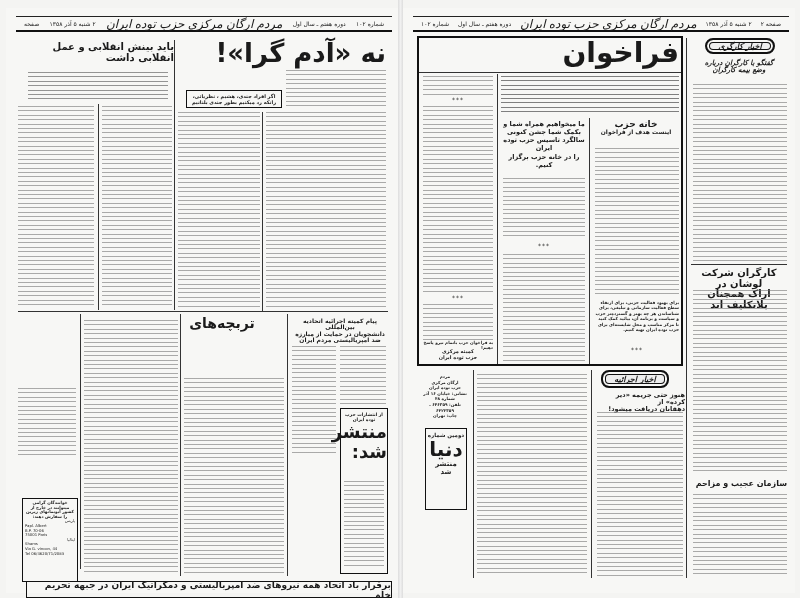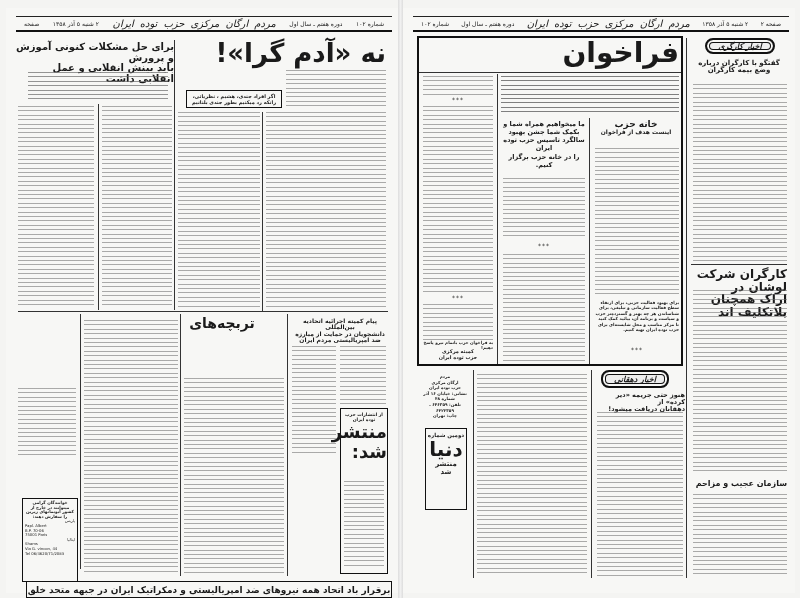--- a/index.html
+++ b/index.html
@@ -5,21 +5,21 @@
   * { box-sizing: border-box; margin: 0; padding: 0; }
   html, body { width: 800px; height: 598px; background: #f4f4f2; overflow: hidden; }
   body { font-family: "DejaVu Sans", sans-serif; color: #1a1a1a; position: relative; }
 
   .page { position: absolute; top: 8px; height: 585px; background: #f7f7f5; }
   .page.left { left: 6px; width: 392px; }
   .page.right { left: 403px; width: 392px; }
   .gutter { position: absolute; left: 398px; top: 0; width: 5px; height: 598px; background: linear-gradient(to right, #ddd, #f0f0f0, #ddd); }
 
   .masthead { position: absolute; top: 8px; left: 10px; right: 6px; height: 16px; border-top: 1px solid #222; border-bottom: 2px solid #111; display: flex; align-items: center; justify-content: space-between; font-size: 6px; direction: rtl; padding: 0 8px; }
-  .masthead .mast-title { font-style: italic; font-family: Liberation Mono, monospace; font-size: 10px; }
+  .masthead .mast-title { font-style: italic; font-family: Liberation Sans, sans-serif; font-size: 12px; }
 
   .headline { font-family: "DejaVu Sans", sans-serif; font-weight: bold; direction: rtl; text-align: right; line-height: 1.05; }
   .sub { font-weight: bold; direction: rtl; text-align: right; }
   .lines { position: absolute; background: repeating-linear-gradient(to bottom, #6a6a6a 0 1px, transparent 1px 4.4px); opacity: 0.55; }
 
   .vrule { position: absolute; width: 1px; background: #333; }
   .hrule { position: absolute; height: 1px; background: #333; }
   .box { position: absolute; border: 1.5px solid #111; }
 
   .abs { position: absolute; }
@@ -47,21 +47,20 @@
   <div class="headline abs" style="right:12px; top:32px; width:220px; font-size:22px;">
     <div style="font-size:26px; text-align:right; padding-right:0;">نه «آدم گرا»!</div>
   </div>
   <div class="box" style="left:180px; top:82px; width:96px; height:18px; display:flex; flex-direction:column; align-items:center; justify-content:center; font-size:5px; direction:rtl; font-weight:bold;">
     <div>اگر افراد جندی، هشیم ، نظریاتی،</div>
     <div>رانکه رد میکنیم بطور جندی بلنانیم</div>
   </div>
   <div class="lines" style="left:280px; top:62px; width:100px; height:40px;"></div>
 
   <div class="headline abs" style="left:10px; top:34px; width:158px; font-size:10px;">
-    <div>برای حل مشکلات کنونی آموزش و پرورش</div>
     <div>باید بینش انقلابی و عمل انقلابی داشت</div>
   </div>
   <div class="lines" style="left:22px; top:64px; width:140px; height:28px; opacity:0.7;"></div>
 
   <div class="vrule" style="left:168px; top:32px; height:270px;"></div>
   <div class="vrule" style="left:92px; top:96px; height:206px;"></div>
   <div class="vrule" style="left:256px; top:104px; height:200px;"></div>
 
   <div class="lines" style="left:12px; top:98px; width:76px; height:200px;"></div>
   <div class="lines" style="left:96px; top:98px; width:70px; height:200px;"></div>
@@ -101,21 +100,21 @@
   <div class="lines" style="left:286px; top:338px; width:44px; height:110px;"></div>
   <div class="lines" style="left:334px; top:338px; width:46px; height:60px;"></div>
 
   <div class="box" style="left:334px; top:400px; width:48px; height:166px; padding-top:3px;">
     <div style="direction:rtl; text-align:center; font-size:4.5px; font-weight:bold;">از انتشارات حزب توده ایران</div>
     <div style="direction:rtl; text-align:center; font-size:18px; font-weight:bold; line-height:1.1;">منتشر</div>
     <div style="direction:rtl; text-align:center; font-size:18px; font-weight:bold; line-height:1.1;margin-left:12px;">شد:</div>
     <div class="lines" style="left:3px; top:72px; width:40px; height:88px; position:absolute;"></div>
   </div>
 
-  <div class="banner">برقرار باد اتحاد همه نیروهای ضد امپریالیستی و دمکراتیک ایران در جبهه متحد خلق</div>
+  <div class="banner">برقرار باد اتحاد همه نیروهای ضد امپریالیستی و دمکراتیک ایران در جبهه تحریم خلق</div>
 </div>
 
 <div class="page right">
 
   <div class="masthead">
     <span>صفحه ۲</span>
     <span>۲ شنبه ۵ آذر ۱۳۵۸</span>
     <span class="mast-title">مردم ارگان مرکزی حزب توده ایران</span>
     <span>دوره هفتم ـ سال اول</span>
     <span>شماره ۱۰۲</span>
@@ -132,21 +131,21 @@
   <div class="stars" style="left:20px; top:88px; width:70px;">***</div>
   <div class="vrule" style="left:94px; top:66px; height:290px;"></div>
   <div class="lines" style="left:20px; top:98px; width:70px; height:186px;"></div>
   <div class="stars" style="left:20px; top:286px; width:70px;">***</div>
   <div class="lines" style="left:20px; top:296px; width:70px; height:36px;"></div>
   <div class="abs sub" style="left:20px; top:332px; width:70px; font-size:4.2px;">به فراخوان حزب باتمام نیرو پاسخ دهیم!</div>
 
   <div class="vrule" style="left:186px; top:110px; height:246px;"></div>
   <div class="headline abs" style="left:98px; top:112px; width:86px; font-size:6.5px; text-align:center; line-height:1.25;">
     <div>ما میخواهیم همراه شما و</div>
-    <div>بکمک شما جشن بهبود</div>
+    <div>بکمک شما جشن کنونی</div>
     <div>سالگرد تاسیس حزب توده ایران</div>
     <div>را در خانه حزب برگزار کنیم.</div>
   </div>
   <div class="lines" style="left:100px; top:170px; width:82px; height:60px;"></div>
   <div class="stars" style="left:100px; top:234px; width:82px;">***</div>
   <div class="lines" style="left:100px; top:246px; width:82px; height:108px;"></div>
 
   <div class="headline abs" style="left:190px; top:112px; width:86px; text-align:center;">
     <div style="font-size:9px; text-align:center;">خانه حزب</div>
     <div style="font-size:6px; text-align:center;">اینست هدف از فراخوان</div>
@@ -155,28 +154,28 @@
   <div class="sub abs" style="left:192px; top:292px; width:84px; font-size:4.3px; line-height:5.4px;">برای بهبود فعالیت حزبی، برای ارتقاء سطح فعالیت سازمانی و تبلیغی، برای شناساندن هر چه بهتر و گسترده‌تر حزب و سیاست و برنامه آن، بیائید کمک کنید تا مرکز مناسب و محل شایسته‌ای برای حزب توده ایران تهیه کنیم.</div>
   <div class="stars" style="left:192px; top:338px; width:84px;">***</div>
 
   <div class="abs sub" style="left:20px; top:340px; width:70px; text-align:center; font-size:5px;">
     <div>کمیته مرکزی</div>
     <div>حزب توده ایران</div>
   </div>
 
   <div class="vrule" style="left:283px; top:30px; height:540px;"></div>
   <div class="logo-box" style="left:302px; top:30px; width:70px; height:16px; font-size:8px;">اخبار کارگری</div>
-  <div class="headline abs" style="left:288px; top:52px; width:96px; font-size:7px; text-align:center;">
+  <div class="headline abs" style="left:288px; top:52px; width:96px; font-size:7px; text-align:center;font-style:italic;">
     <div>گفتگو با کارگران درباره</div>
     <div>وضع بیمه کارگران</div>
   </div>
   <div class="lines" style="left:290px; top:76px; width:94px; height:178px;"></div>
   <div class="hrule" style="left:288px; top:256px; width:96px;"></div>
 
-  <div class="headline abs" style="left:288px; top:260px; width:96px; font-size:12px; ">
+  <div class="headline abs" style="left:288px; top:260px; width:96px; font-size:10px; text-align:center;">
     <div>کارگران شرکت لوشان در</div>
     <div>اراک همچنان بلاتکلیف اند</div>
   </div>
   <div class="lines" style="left:290px; top:282px; width:94px; height:184px;"></div>
 
   <div class="headline abs" style="left:288px; top:472px; width:96px; font-size:8px; text-align:right;">سازمان عجیب و مزاحم</div>
   <div class="lines" style="left:290px; top:486px; width:94px; height:84px;"></div>
 
   <div class="vrule" style="left:70px; top:362px; height:208px;"></div>
   <div class="abs sub" style="left:18px; top:366px; width:48px; font-size:4.2px; line-height:5.6px; text-align:center;">
@@ -190,19 +189,19 @@
   <div class="box" style="left:22px; top:420px; width:42px; height:82px; text-align:center; direction:rtl;">
     <div style="font-size:5.5px; font-weight:bold; margin-top:3px;">دومین شماره</div>
     <div style="font-size:20px; font-weight:bold; line-height:1.1;">دنیا</div>
     <div style="font-size:7px; font-weight:bold;">منتشر</div>
     <div style="font-size:7px; font-weight:bold;">شد</div>
   </div>
 
   <div class="lines" style="left:74px; top:366px; width:110px; height:200px;"></div>
   <div class="vrule" style="left:188px; top:362px; height:208px;"></div>
 
-  <div class="logo-box" style="left:198px; top:362px; width:68px; height:18px; font-size:8px;">اخبار دهقانی</div>
+  <div class="logo-box" style="left:198px; top:362px; width:68px; height:18px; font-size:8px;">اخبار اجرائیه</div>
   <div class="headline abs" style="left:192px; top:384px; width:90px; font-size:6.5px; text-align:right;">
     <div>هنوز حتی جریمه «دیر کرده» از</div>
     <div>دهقانان دریافت میشود!</div>
   </div>
   <div class="lines" style="left:194px; top:404px; width:86px; height:164px;"></div>
 </div>
 
 </body></html>

